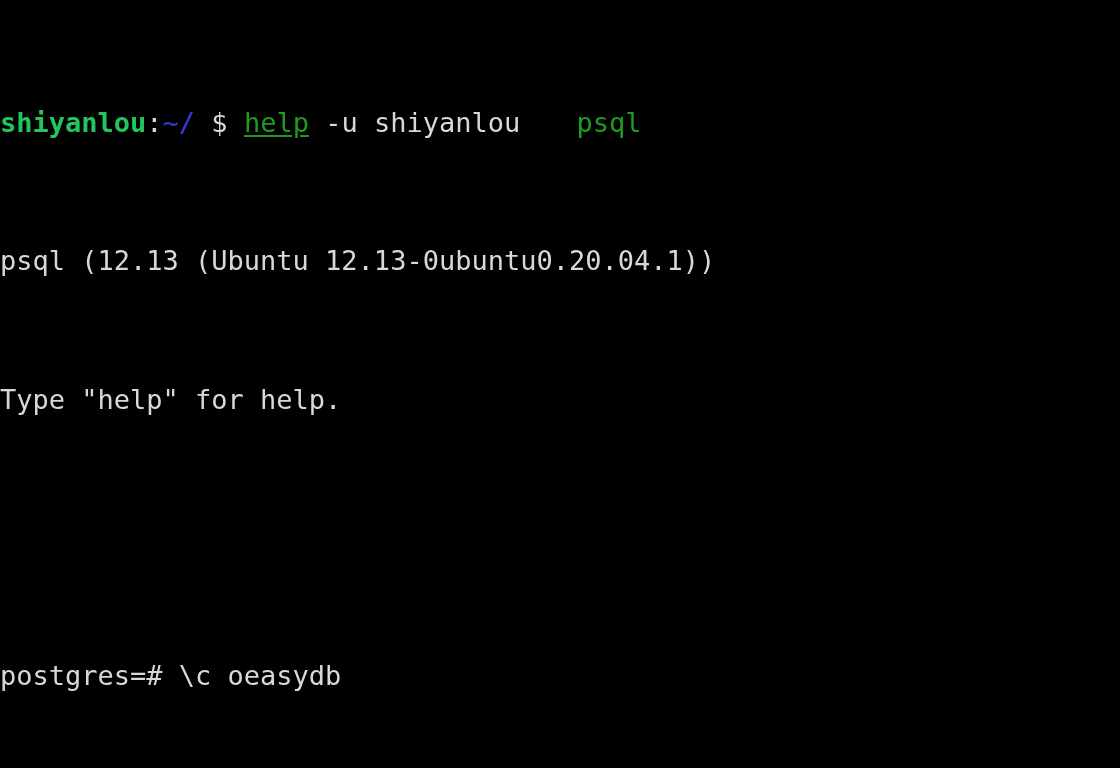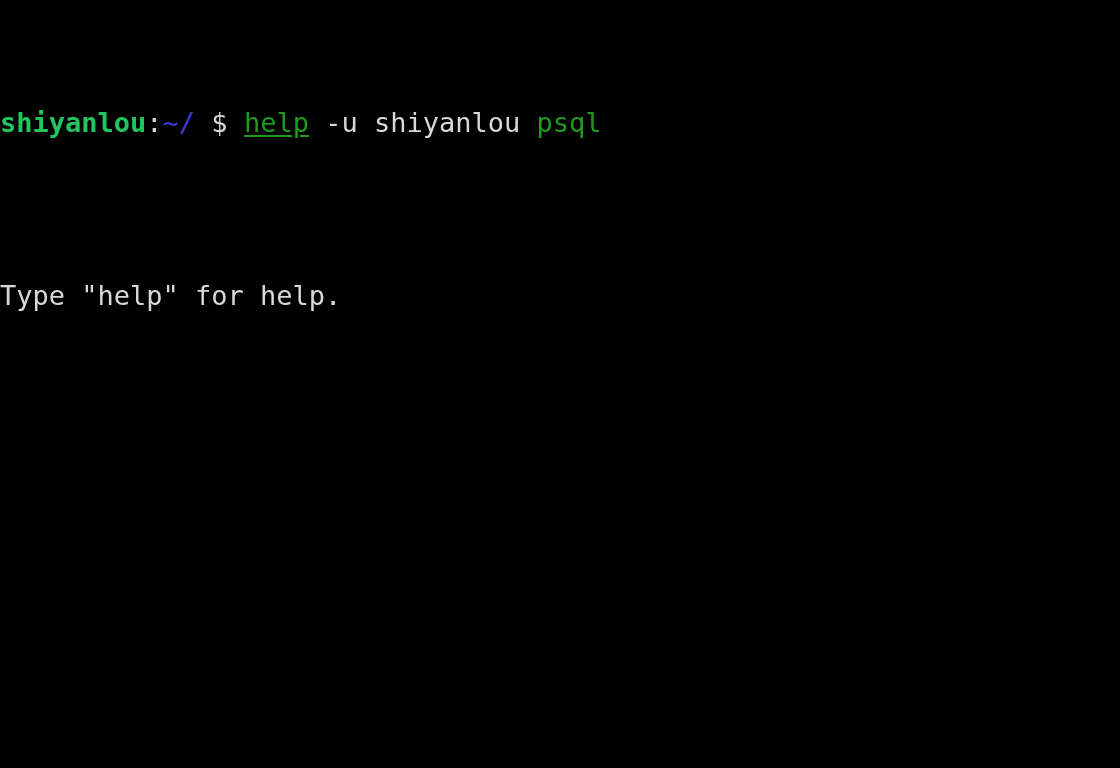--- a/index.html
+++ b/index.html
@@ -27,36 +27,38 @@
     white-space: pre;
     overflow: hidden;
   }
   .line {
     white-space: pre;
     height: 34.6px;
     display: block;
   }
   .c-white    { color: #d8d8d8; }
   .c-brgreen  { color: #22c55e; font-weight: bold; }
-  .c-green    { color: #1f9b1f; }
+  .c-green    { color: #1f9b1f; margin-left: 40px; }
   .c-green-u  { color: #1f9b1f; text-decoration: underline; text-underline-offset: 3px; }
   .c-blue     { color: #3b3bdc; }
 </style>
 </head>
 <body>
 
 <div id="terminal">
 
   <div class="line"><span class="c-brgreen">shiyanlou</span><span class="c-white">:</span><span class="c-blue">~/</span><span class="c-white"> $ </span><span class="c-green-u">help</span><span class="c-white"> -u shiyanlou </span><span class="c-green">psql</span></div>
 
+  <div class="line c-white">psql (12.13 (Ubuntu 12.13-0ubuntu0.20.04.1))</div>
 
   <div class="line c-white">Type "help" for help.</div>
 
   <div class="line c-white"></div>
 
+  <div class="line c-white">postgres=# \c oeasydb</div>
 
   
 
   
 
   
 
   
 
   

